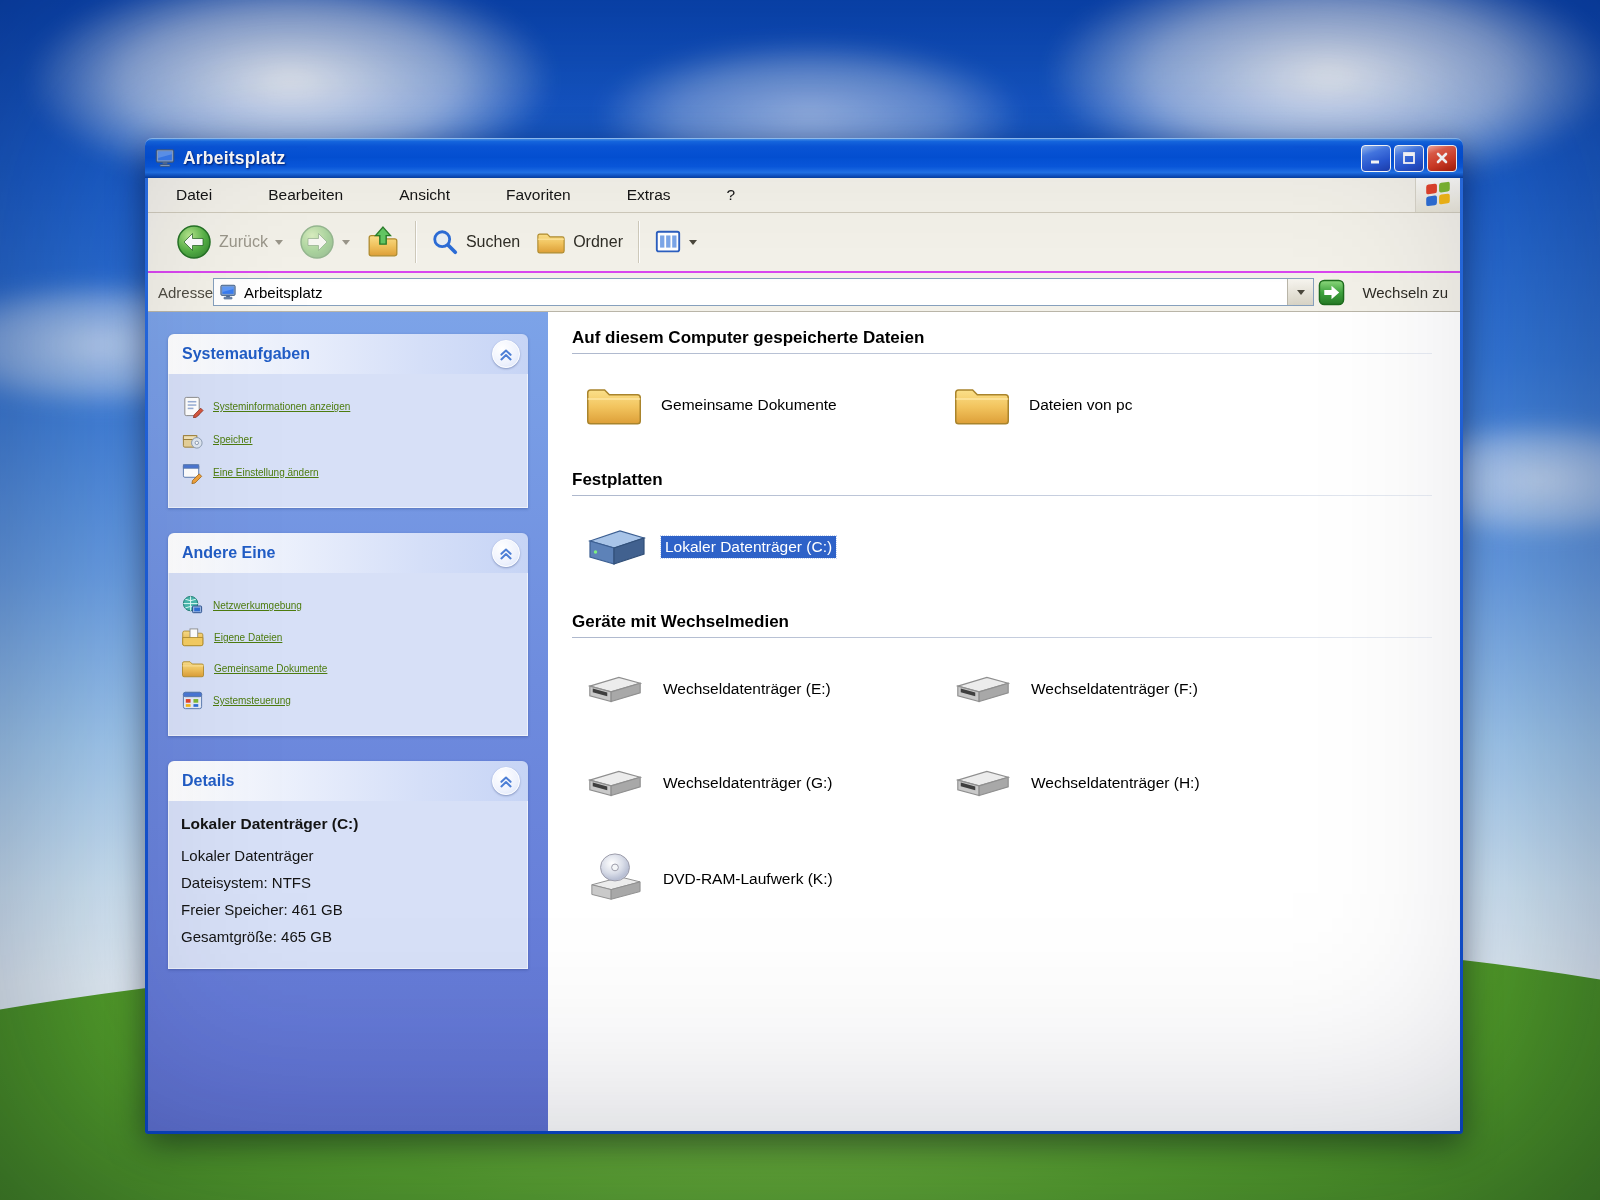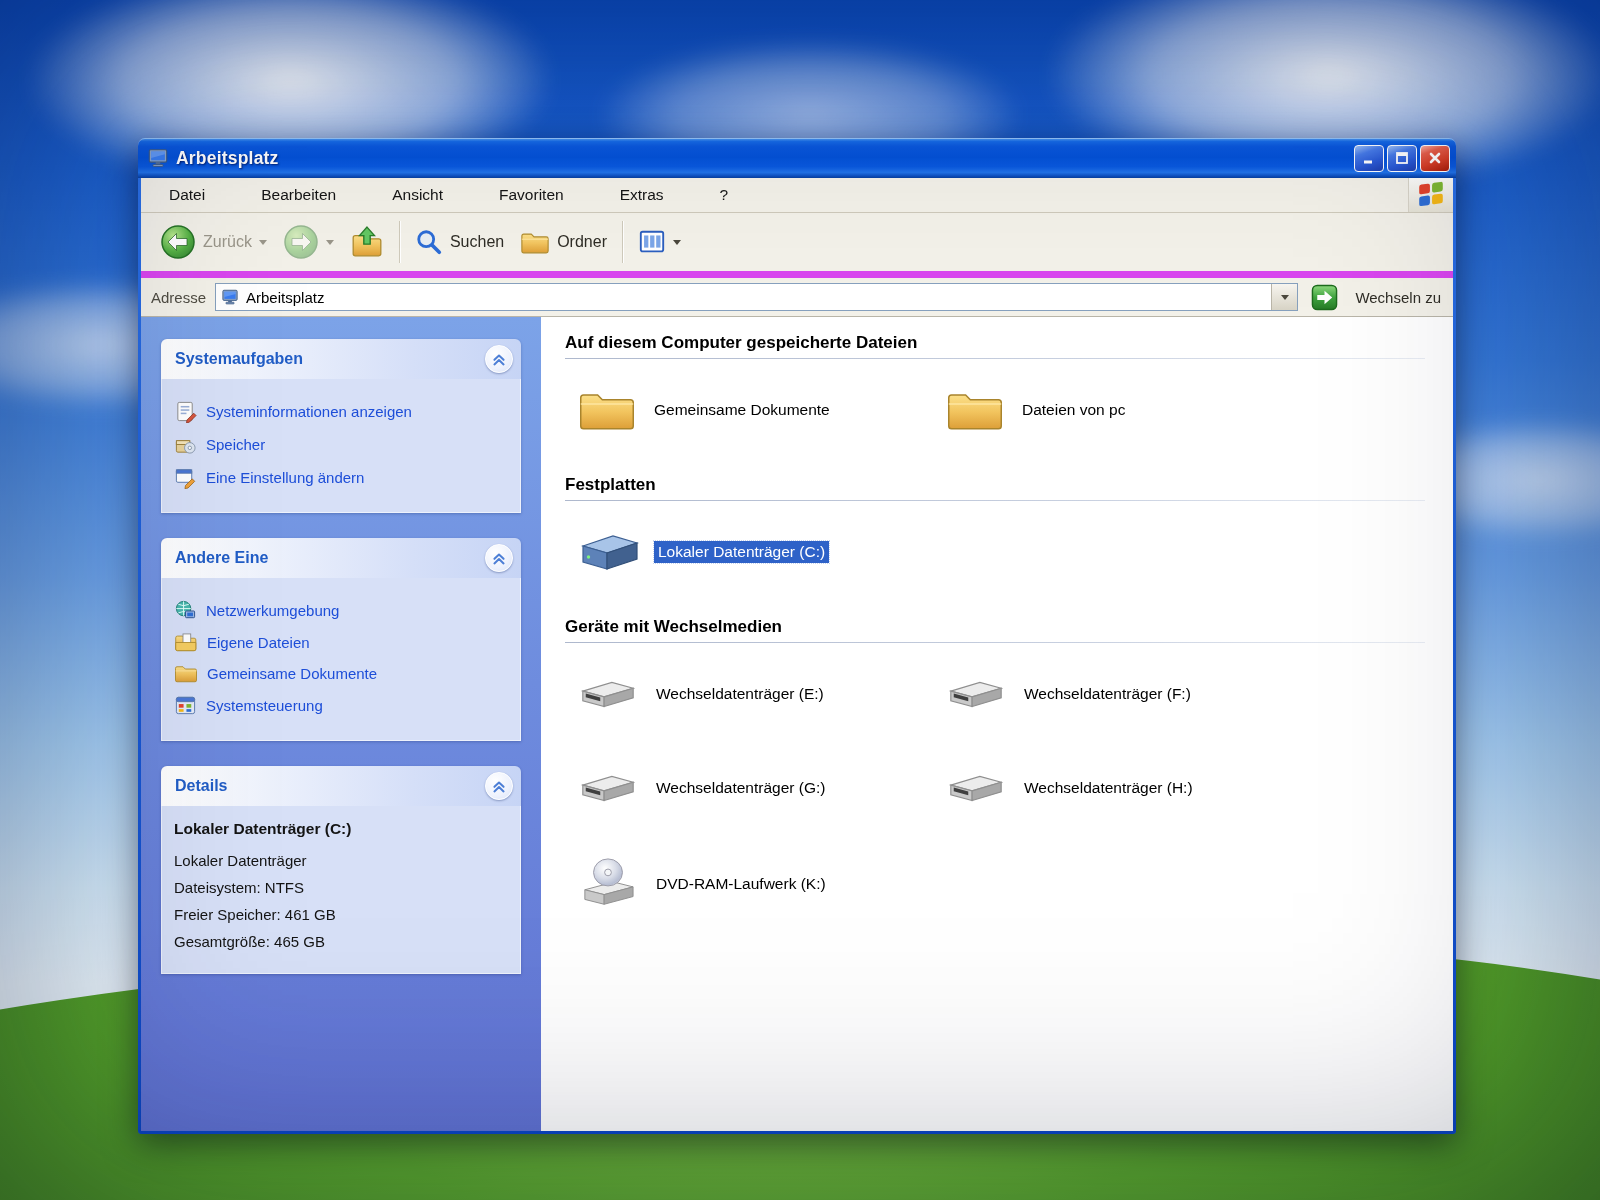--- a/index.html
+++ b/index.html
@@ -6,21 +6,21 @@
     font-family:"Liberation Sans",sans-serif;}
   .desktop{position:relative;width:1600px;height:1200px;overflow:hidden;
     background:linear-gradient(180deg,#0b4cc0 0%,#1b5fce 14%,#3579da 30%,#6ba2e8 48%,#a4cdf2 62%,#d2e8f8 74%,#e8f3fb 82%);}
   .cloud{position:absolute;background:radial-gradient(ellipse,rgba(255,255,255,.95) 0%,rgba(255,255,255,.55) 45%,rgba(255,255,255,0) 72%);filter:blur(10px);}
   .hill{position:absolute;width:2300px;height:700px;left:-350px;top:938px;transform:rotate(-2deg);
     background:radial-gradient(ellipse at 50% 0%,#8ccd4e 0%,#5cab2e 32%,#3d821b 68%,#2c6113 100%);
     border-radius:50% 50% 0 0/160px 240px 0 0;}
   .vignette{position:absolute;inset:0;pointer-events:none;box-shadow:inset 0 0 260px rgba(5,10,40,.38);}
 
   
-  .window{position:absolute;left:138px;top:138px;width:1318px;height:996px;
+  .window{position:absolute;left:145px;top:138px;width:1318px;height:996px;
     display:flex;flex-direction:column;border-radius:8px 8px 3px 3px;
     background:linear-gradient(180deg,#2b71e8,#0b47c6);
     box-shadow:0 10px 34px rgba(0,0,20,.5);}
   .titlebar{height:40px;flex:0 0 40px;border-radius:7px 7px 0 0;display:flex;align-items:center;
     gap:7px;padding:0 6px 0 9px;
     background:linear-gradient(180deg,#55a0f2 0%,#1569e6 9%,#0a57dd 22%,#0452d8 48%,#0a5ae0 72%,#2173ea 86%,#0d50c0 95%,#073f9e 100%);
     box-shadow:inset 0 1px 0 rgba(255,255,255,.4);}
   .window-title{flex:1;color:#fff;font-weight:bold;font-size:17.5px;letter-spacing:.2px;
     text-shadow:1px 1px 2px rgba(0,20,90,.85);}
   .win-controls{display:flex;gap:3px;}
@@ -30,32 +30,32 @@
   .win-btn.close{background:linear-gradient(160deg,#ffb3a5 0%,#e8604a 25%,#d83f27 60%,#a81c08 100%);}
 
   .win-body{flex:1;display:flex;flex-direction:column;margin:0 3px 3px;background:#f3f1e9;min-height:0;}
 
   .menubar{height:34px;flex:0 0 34px;display:flex;align-items:stretch;background:#f3f1e9;
     border-bottom:1px solid #cfcabb;}
   .menu-item{display:flex;align-items:center;padding:0 28px;font-size:15.5px;color:#151515;}
   .menubar-logo{margin-left:auto;width:44px;display:flex;align-items:center;justify-content:center;
     border-left:1px solid #d8d4c8;background:linear-gradient(180deg,#fdfdfb,#e7e4d7);}
 
-  .toolbar{height:58px;flex:0 0 58px;display:flex;align-items:center;gap:2px;padding:0 12px;
-    background:#f3f1e9;border-bottom:7px solid #d946ef;}
+  .toolbar{height:58px;flex:0 0 58px;display:flex;align-items:center;gap:2px;padding:0 21px;
+    background:#f3f1e9;border-bottom:2px solid #d946ef;}
   .tb-group{display:flex;align-items:center;gap:7px;padding:3px 7px;border-radius:3px;}
   .tb-label{font-size:16px;color:#2f2d26;white-space:nowrap;}
   .tb-label.disabled{color:#9a968a;}
   .caret{width:0;height:0;border-left:4px solid transparent;border-right:4px solid transparent;
     border-top:5px solid #4a473c;}
   .caret.dim{border-top-color:#9a968a;}
   .tb-sep{width:1px;height:42px;background:#cfcabb;box-shadow:1px 0 0 #fff;margin:0 6px;}
   .dis{opacity:.45;}
 
-  .addressbar{height:38px;flex:0 0 38px;display:flex;align-items:center;gap:9px;
+  .addressbar{height:38px;flex:0 0 38px;display:flex;align-items:center;
     background:#f3f1e9;border-bottom:1px solid #b9b5a8;padding:0 6px 0 10px;}
   .addr-label{font-size:15px;color:#4f4c42;}
   .addr-combo{flex:1;height:28px;background:#fff;border:1px solid #86a0bd;display:flex;
     align-items:center;padding-left:5px;box-sizing:border-box;}
   .addr-text{flex:1;font-size:15px;color:#000;padding-left:7px;}
   .addr-drop{width:25px;height:26px;background:linear-gradient(180deg,#f7f5ef,#d7d3c5);
     border-left:1px solid #b9b5a8;display:flex;align-items:center;justify-content:center;}
   .go-area{display:flex;align-items:center;gap:8px;padding:0 6px 0 4px;}
   .go-label{font-size:15px;color:#2f2d26;white-space:nowrap;margin-left:9px;}
 
@@ -67,21 +67,21 @@
   .panel{margin-bottom:25px;border-radius:6px 6px 0 0;box-shadow:0 1px 3px rgba(20,40,100,.3);}
   .panel-hd{height:40px;border-radius:6px 6px 0 0;display:flex;align-items:center;padding:0 8px 0 14px;
     background:linear-gradient(90deg,#ffffff 0%,#d5dff8 70%,#c6d4f5 100%);}
   .panel-title{flex:1;font-size:16px;font-weight:bold;color:#215dc6;}
   .collapse{width:26px;height:26px;border-radius:50%;
     background:radial-gradient(circle at 35% 30%,#ffffff 0%,#eef2fd 60%,#d8e2f8 100%);
     border:1px solid #fff;box-shadow:0 1px 2px rgba(20,40,100,.35);
     display:flex;align-items:center;justify-content:center;}
   .panel-bd{background:#d7e0f7;border:1px solid #eef2fc;border-top:none;padding:11px 12px 13px;}
   .side-item{display:flex;align-items:center;gap:9px;margin:10px 0;}
-  .side-item .lbl{font-size:15px;color:#1d4ed8;}
+  .side-item .lbl{font-size:10px;color:#4d7c0f;text-decoration:underline;}
   .details-name{font-size:15.5px;font-weight:bold;color:#141414;margin:3px 0 2px;}
   .details-line{font-size:15px;color:#141414;margin:10px 0;}
   .details-line.tight{margin-top:14px;}
 
   .section{margin-bottom:36px;}
   .section-title{font-size:17px;font-weight:bold;color:#000;}
   .section-rule{height:1px;margin-top:5px;
     background:linear-gradient(90deg,#aeb8cd 0%,#c8d0e0 60%,#e9edf4 100%);}
   .section-items{padding:26px 0 4px 12px;display:grid;grid-template-columns:368px 1fr;
     row-gap:44px;align-items:center;}

